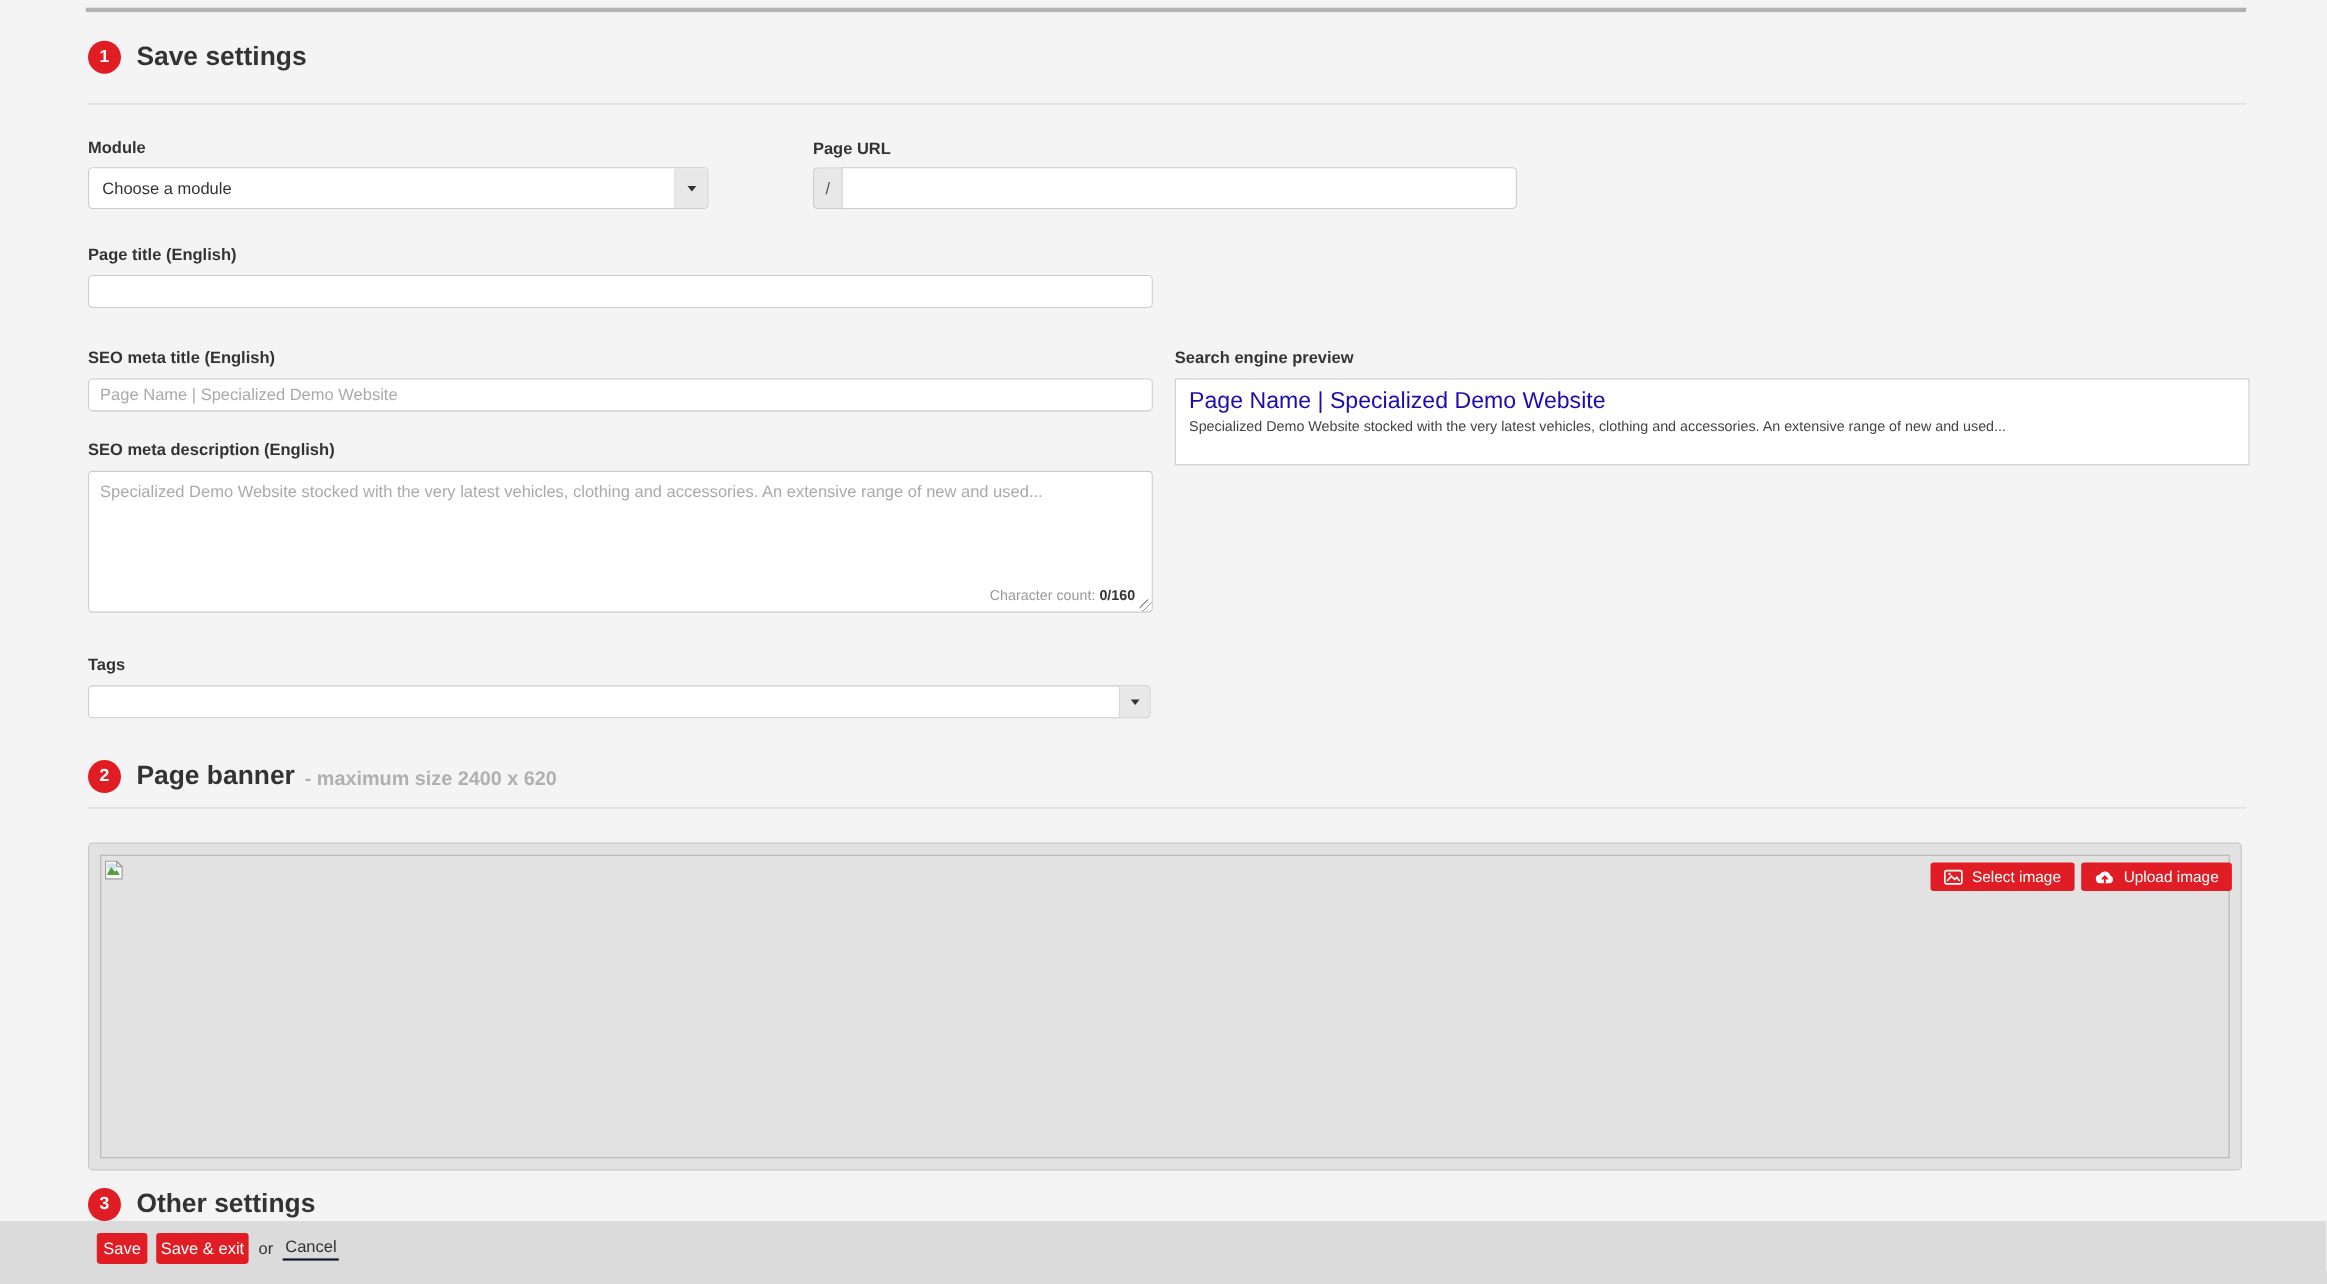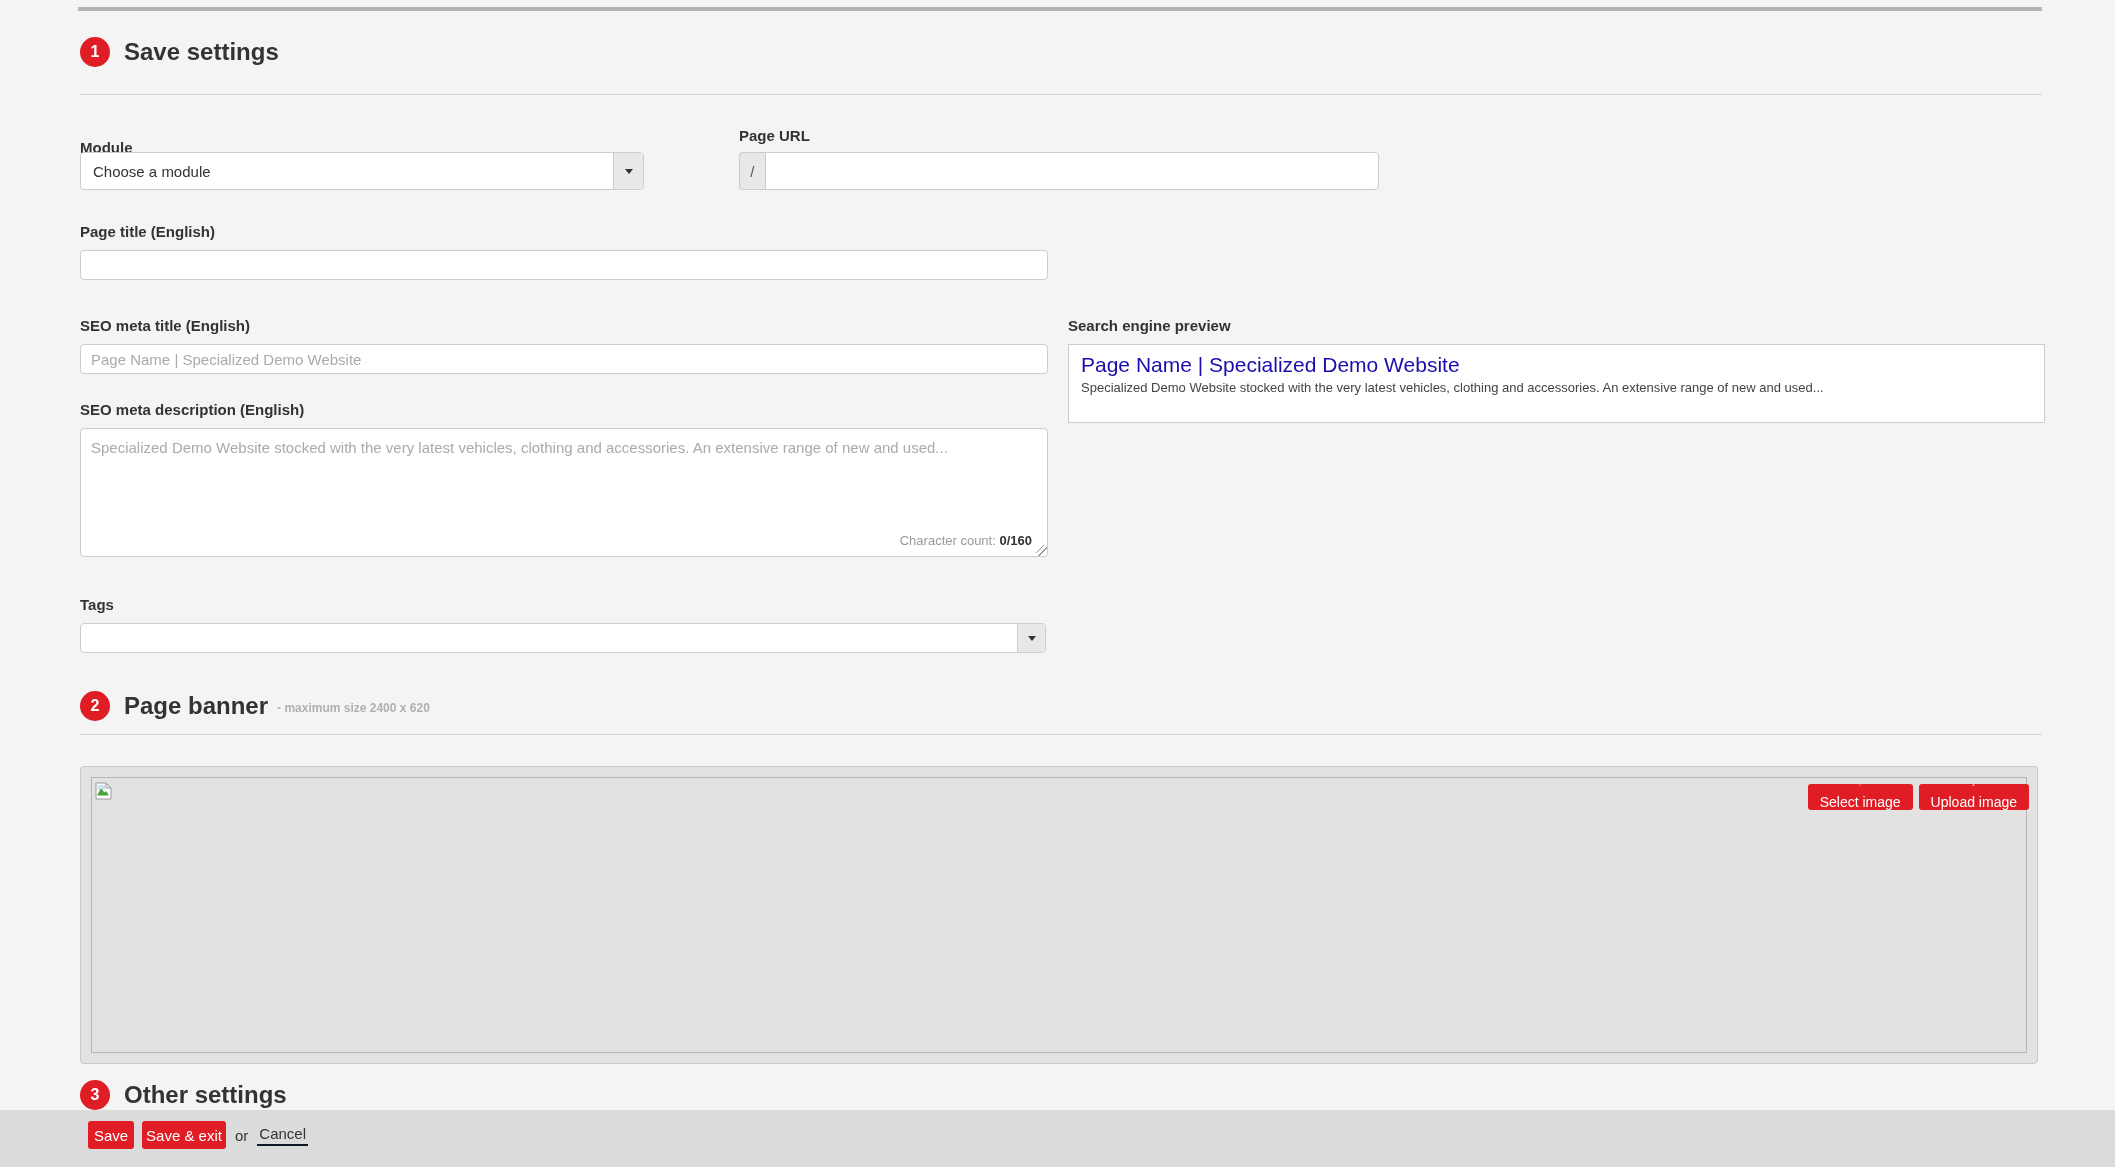--- a/index.html
+++ b/index.html
@@ -6,21 +6,21 @@
   html,body { width:2115px; height:1167px; }
   body { font-family:"Liberation Sans", sans-serif; background:#f4f4f4; position:relative; overflow:hidden; color:#333; }
   .abs { position:absolute; }
 
   .top-rule { left:78px; top:7px; width:1964px; height:4px; background:#b2b2b2; }
   .hr { height:1px; background:#d4d4d4; }
 
   .section-head { display:flex; align-items:center; }
   .badge { width:30px; height:30px; border-radius:50%; background:#e01d24; color:#fff; font-weight:bold; font-size:16px; display:flex; align-items:center; justify-content:center; flex:0 0 30px; }
   .section-title { font-size:24px; font-weight:bold; color:#333; margin-left:14px; }
-  .section-note { font-size:12px; font-weight:bold; color:#b0b0b0; margin-left:9px; position:relative; top:2px; }
+  .section-note { font-size:18px; font-weight:bold; color:#b0b0b0; margin-left:9px; position:relative; top:2px; }
 
   .field-label { font-size:15px; font-weight:bold; color:#333; }
 
   .text-input { background:#fff; border:1px solid #ccc; border-radius:4px; font-family:"Liberation Sans",sans-serif; font-size:15px; color:#333; padding:0 10px; width:100%; height:100%; outline:none; }
   .text-input::placeholder { color:#aaa; opacity:1; }
 
   .selectbox { background:#fff; border:1px solid #ccc; border-radius:4px; display:flex; align-items:stretch; cursor:pointer; }
   .selectbox .sel-text { flex:1; display:flex; align-items:center; padding:0 12px; font-size:15px; color:#333; }
   .sel-caret-btn { width:30px; background:#e8e8e8; border-left:1px solid #ccc; border-radius:0 3px 3px 0; display:flex; align-items:center; justify-content:center; }
   .caret { width:0; height:0; border-left:4px solid transparent; border-right:4px solid transparent; border-top:5px solid #333; }
@@ -38,21 +38,21 @@
 
   .preview-box { background:#fff; border:1px solid #ccc; padding:8px 12px; }
   .preview-title { font-size:21px; }
   .preview-url { font-size:13px; margin-top:4px; }
   .preview-desc { font-size:13px; color:#444; margin-top:3px; }
 
   .banner-outer { background:#e2e2e2; border:1px solid #c8c8c8; border-radius:4px; }
   .banner-inner { position:absolute; left:10px; top:10px; right:10px; bottom:10px; border:1px solid #b5b5b5; }
   .broken-img { position:absolute; left:3px; top:4px; }
 
-  .btn-red { background:#e01d24; color:#fff; border:none; border-radius:3px; font-family:"Liberation Sans",sans-serif; font-size:14px; display:inline-flex; align-items:center; justify-content:center; cursor:pointer;flex-direction:column; }
+  .btn-red { background:#e01d24; color:#fff; border:none; border-radius:3px; font-family:"Liberation Sans",sans-serif; font-size:14px; display:inline-flex; align-items:center; justify-content:center; cursor:pointer; }
   .banner-btns { display:flex; gap:6px; }
   .banner-btns .btn-red { height:26px; padding:0 12px; gap:8px; }
 
   .footer-bar { left:0; top:1110px; width:2115px; height:57px; background:#dbdbdb; }
   .footer-inner { position:absolute; left:88px; top:11px; display:flex; align-items:center; }
   .footer-inner .btn-red { height:28px; font-size:15px; }
   .btn-save { width:46px; }
   .btn-save-exit { width:84px; margin-left:8px; }
   .or-text { font-size:15px; color:#333; margin-left:9px; }
   .cancel-link { font-size:15px; color:#333; margin-left:9px; text-decoration:none; border-bottom:2px solid #0f172a; padding:0 2px 2px 2px; cursor:pointer; }
@@ -61,21 +61,21 @@
 <body>
 
 <div class="abs top-rule"></div>
 
 <div class="abs section-head" style="left:80px; top:37px;">
   <div class="badge">1</div>
   <div class="section-title">Save settings</div>
 </div>
 <div class="abs hr" style="left:80px; top:94px; width:1962px;"></div>
 
-<div class="abs field-label" style="left:80px; top:139px;">Module</div>
+<div class="abs field-label" style="left:80px; top:126px;">Module</div>
 <div class="abs selectbox" style="left:80px; top:152px; width:564px; height:38px;">
   <div class="sel-text">Choose a module</div>
   <div class="sel-caret-btn">
     <div class="caret"></div>
   </div>
 </div>
 
 <div class="abs field-label" style="left:739px; top:127px;">Page URL</div>
 <div class="abs input-group" style="left:739px; top:152px; width:640px; height:38px;">
   <div class="input-addon">/</div>

